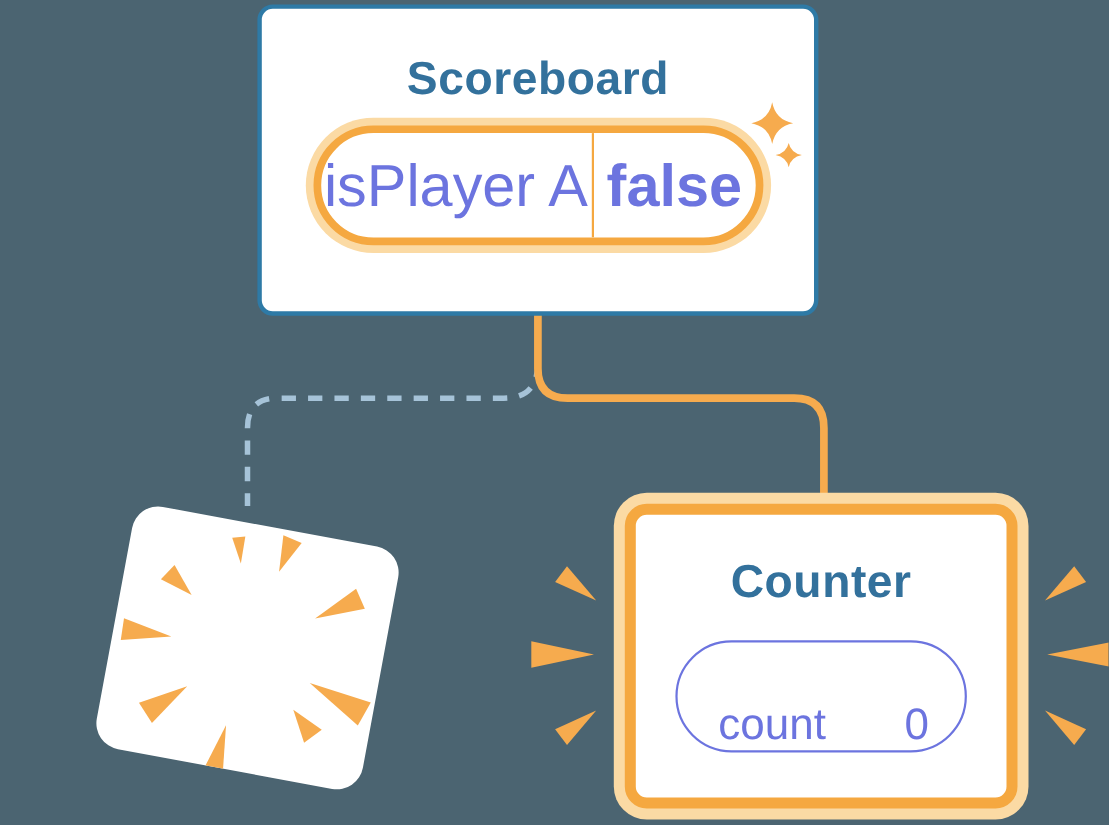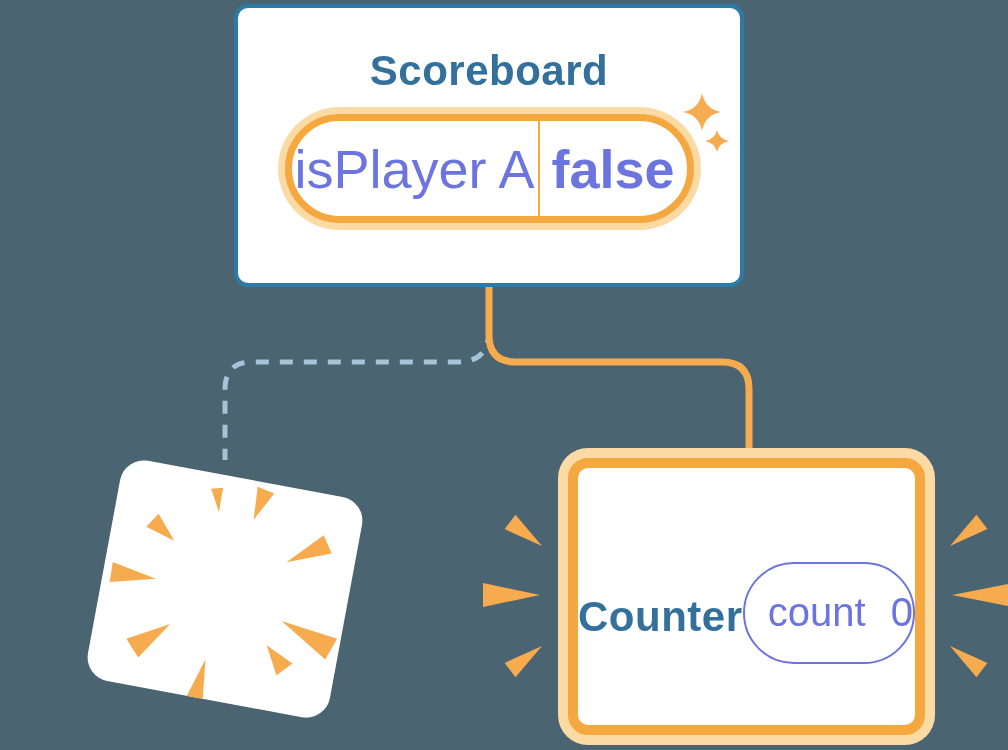--- a/index.html
+++ b/index.html
@@ -56,28 +56,28 @@
   
   .counter-halo{
     position:absolute;left:558px;top:448px;width:377px;height:297px;box-sizing:border-box;
     background:var(--orange-light,#fbdaa4);border-radius:30px;padding:10px;z-index:2;
   }
   .counter-card{
     width:100%;height:100%;box-sizing:border-box;
     background:var(--card-bg,#ffffff);
     border:10px solid var(--orange-strong,#f5a840);
     border-radius:20px;
-    display:flex;flex-direction:row;align-items:center;
+    display:flex;flex-direction:column;align-items:center;
   }
   .counter-card .comp-title{margin-top:40px;}
   .pill-purple{
     margin-top:32px;width:265px;height:102px;box-sizing:border-box;
     background:var(--card-bg,#ffffff);
     border:2px solid var(--purple,#6c74df);
-    border-radius:52px;display:flex;align-items:center;overflow:hidden;
+    border-radius:52px;display:flex;align-items:flex-end;overflow:hidden;
   }
   .pill-purple .pill-cell{font-size:40px;}
   .pill-purple .pill-label{width:172px;}
   .pill-purple .pill-div{width:2px;background:var(--purple,#6c74df);}
   .pill-purple .pill-value{flex:1;}
 </style>
 </head>
 <body>
 
 <div class="stage">

